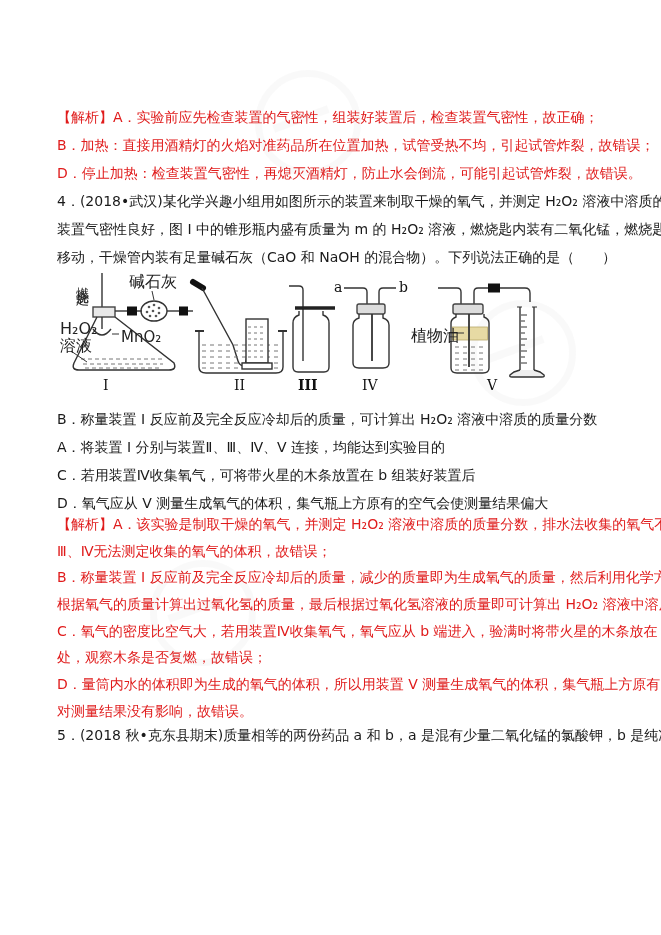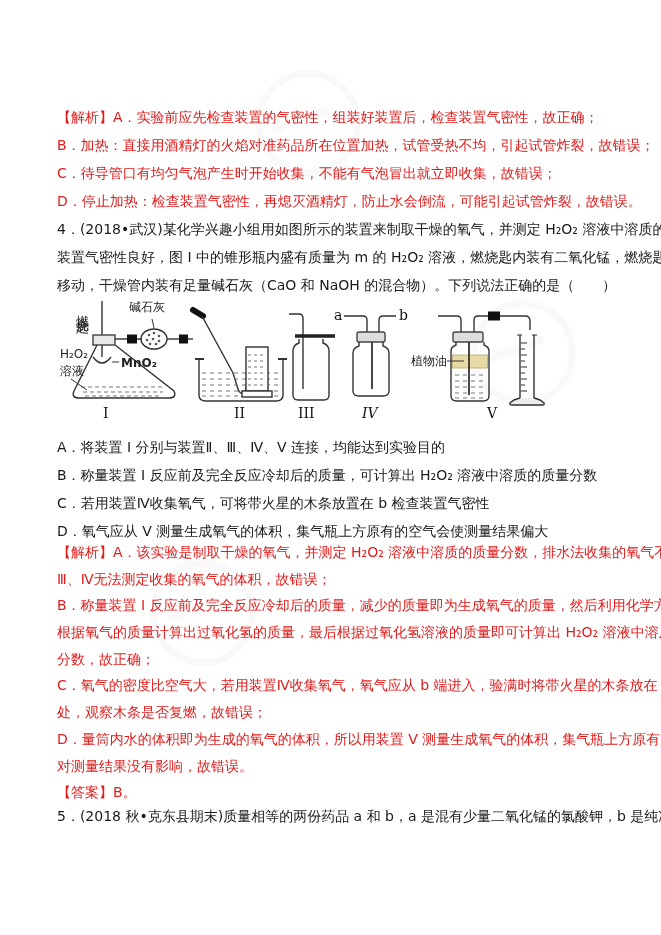--- a/index.html
+++ b/index.html
@@ -14,24 +14,24 @@
   .line{
     height:28px;line-height:28px;font-size:14px;
     white-space:nowrap;color:#1a1a1a;
   }
   .red{color:#e01b1b;}
   .ansblock{margin-top:-6px;}
   .ansblock .line{height:26.7px;line-height:26.7px;}
   .q5block{margin-top:-4px;}
   
   .diagram{position:relative;width:552px;height:134px;}
-  .dlabel{position:absolute;font-size:12px;line-height:1.15;color:#222;white-space:nowrap;}
+  .dlabel{position:absolute;font-size:16px;line-height:1.15;color:#222;white-space:nowrap;}
   .vertical{writing-mode:vertical-rl;text-orientation:upright;letter-spacing:3px;font-size:13px;}
   .devnum{font-family:"DejaVu Serif",serif;font-size:14px;color:#111;}
-  .small{font-size:12px;font-weight:bold;}
+  .small{font-size:15px;}
   
   .watermark{
     position:absolute;width:92px;height:92px;border:7px solid #999;
     border-radius:50%;opacity:0.05;pointer-events:none;
   }
   .watermark::after{
     content:"";position:absolute;left:10px;top:38px;width:58px;height:8px;
     background:#999;transform:rotate(-20deg);
   }
 </style>
@@ -40,21 +40,20 @@
 
 <div class="watermark" style="left:255px;top:70px;"></div>
 <div class="watermark" style="left:470px;top:300px;"></div>
 <div class="watermark" style="left:150px;top:560px;"></div>
 
 <div class="doc">
 
   <div>
     <div class="line red">【解析】A．实验前应先检查装置的气密性，组装好装置后，检查装置气密性，故正确；</div>
     <div class="line red">B．加热：直接用酒精灯的火焰对准药品所在位置加热，试管受热不均，引起试管炸裂，故错误；</div>
-    <div class="line red">C．待导管口有均匀气泡产生时开始收集，不能有气泡冒出就立即收集，故错误；</div>
     <div class="line red">D．停止加热：检查装置气密性，再熄灭酒精灯，防止水会倒流，可能引起试管炸裂，故错误。</div>
   </div>
 
   <div>
     <div class="line">4．(2018•武汉)某化学兴趣小组用如图所示的装置来制取干燥的氧气，并测定 H₂O₂ 溶液中溶质的质量分数。</div>
     <div class="line">装置气密性良好，图 I 中的锥形瓶内盛有质量为 m 的 H₂O₂ 溶液，燃烧匙内装有二氧化锰，燃烧匙可以上下</div>
     <div class="line">移动，干燥管内装有足量碱石灰（CaO 和 NaOH 的混合物）。下列说法正确的是（　　）</div>
   </div>
 
   <div class="diagram">
@@ -138,42 +137,40 @@
     <div class="dlabel vertical" style="left:17px;top:6px;">燃烧匙</div>
     <div class="dlabel" style="left:72px;top:2px;">碱石灰</div>
     <div class="dlabel" style="left:3px;top:49px;">H₂O₂</div>
     <div class="dlabel" style="left:3px;top:66px;">溶液</div>
     <div class="dlabel small" style="left:64px;top:58px;">MnO₂</div>
     <div class="dlabel" style="left:354px;top:56px;">植物油</div>
     <div class="dlabel devnum" style="left:277px;top:8px;">a</div>
     <div class="dlabel devnum" style="left:342px;top:8px;">b</div>
     <div class="dlabel devnum" style="left:46px;top:106px;">I</div>
     <div class="dlabel devnum" style="left:177px;top:106px;">II</div>
-    <div class="dlabel devnum" style="left:241px;top:106px;">III</div>
-    <div class="dlabel devnum" style="left:305px;top:106px;font-style:italic;">IV</div>
+    <div class="dlabel devnum" style="left:241px;top:106px;font-weight:bold;">III</div>
+    <div class="dlabel devnum" style="left:305px;top:106px;">IV</div>
     <div class="dlabel devnum" style="left:430px;top:106px;">V</div>
   </div>
 
   <div>
+    <div class="line">B．称量装置 I 反应前及完全反应冷却后的质量，可计算出 H₂O₂ 溶液中溶质的质量分数</div>
     <div class="line">A．将装置 I 分别与装置Ⅱ、Ⅲ、Ⅳ、Ⅴ 连接，均能达到实验目的</div>
-    <div class="line">B．称量装置 I 反应前及完全反应冷却后的质量，可计算出 H₂O₂ 溶液中溶质的质量分数</div>
-    <div class="line">C．若用装置Ⅳ收集氧气，可将带火星的木条放置在 b 检查装置气密性</div>
+    <div class="line">C．若用装置Ⅳ收集氧气，可将带火星的木条放置在 b 组装好装置后</div>
     <div class="line">D．氧气应从 V 测量生成氧气的体积，集气瓶上方原有的空气会使测量结果偏大</div>
   </div>
 
   <div class="ansblock">
     <div class="line red">【解析】A．该实验是制取干燥的氧气，并测定 H₂O₂ 溶液中溶质的质量分数，排水法收集的氧气不干燥；</div>
     <div class="line red">Ⅲ、Ⅳ无法测定收集的氧气的体积，故错误；</div>
     <div class="line red">B．称量装置 I 反应前及完全反应冷却后的质量，减少的质量即为生成氧气的质量，然后利用化学方程式，</div>
     <div class="line red">根据氧气的质量计算出过氧化氢的质量，最后根据过氧化氢溶液的质量即可计算出 H₂O₂ 溶液中溶质的质量</div>
-    <div class="line red">分数，故正确；</div>
     <div class="line red">C．氧气的密度比空气大，若用装置Ⅳ收集氧气，氧气应从 b 端进入，验满时将带火星的木条放在 a 端管口</div>
     <div class="line red">处，观察木条是否复燃，故错误；</div>
     <div class="line red">D．量筒内水的体积即为生成的氧气的体积，所以用装置 V 测量生成氧气的体积，集气瓶上方原有的空气</div>
     <div class="line red">对测量结果没有影响，故错误。</div>
-    <div class="line red">【答案】B。</div>
   </div>
 
   <div class="q5block">
     <div class="line">5．(2018 秋•克东县期末)质量相等的两份药品 a 和 b，a 是混有少量二氧化锰的氯酸钾，b 是纯净的氯酸钾，</div>
   </div>
 
 </div>
 
 </body></html>

